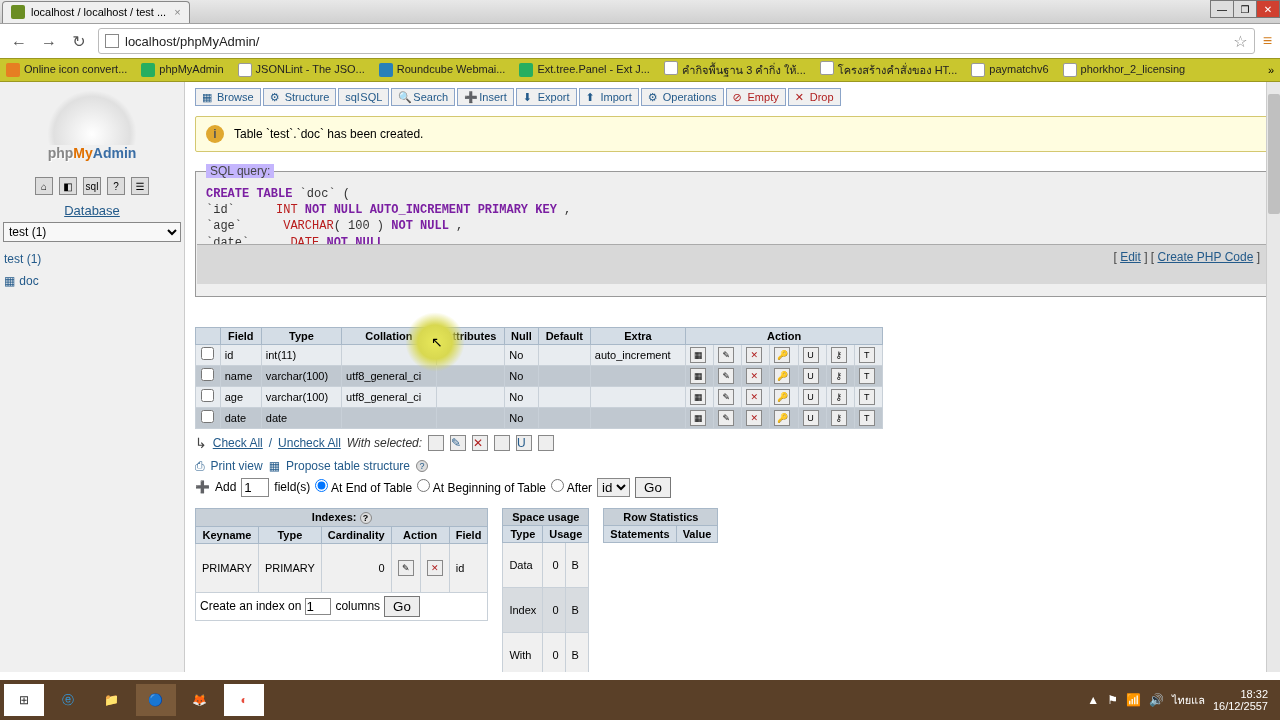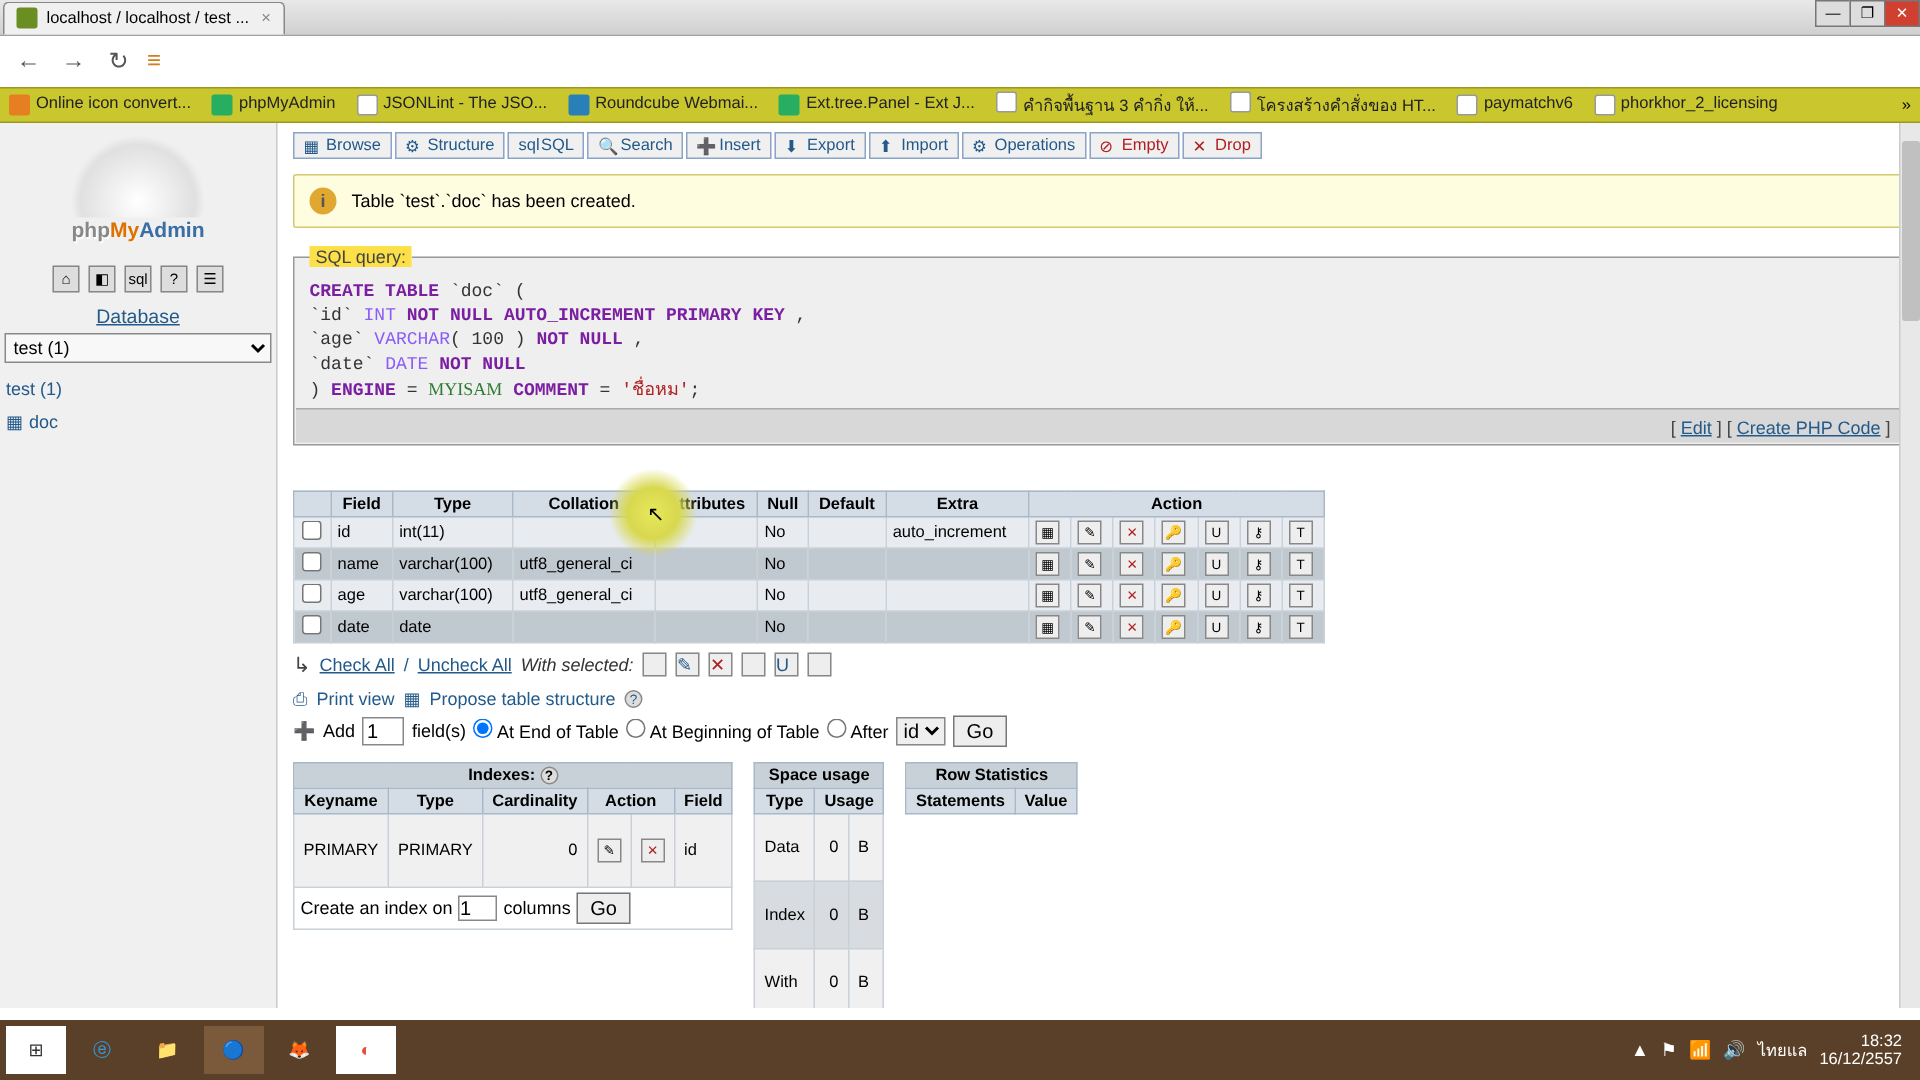--- a/index.html
+++ b/index.html
@@ -50,28 +50,28 @@
 
 .tabs-row { display: flex; gap: 2px; margin-bottom: 10px; }
 .tab-btn { border: 1px solid #8ba4c8; background: #f0f0f0; padding: 2px 6px; display: flex; align-items: center; gap: 3px; font-size: 11px; color: #235a8a; cursor: pointer; }
 .tab-btn .ti { width: 12px; height: 12px; }
 .tab-btn.red { color: #b02020; }
 
 .notice { background: #fffde0; border: 1px solid #d4c870; padding: 8px 10px; margin-bottom: 12px; display: flex; align-items: center; gap: 10px; border-radius: 2px; }
 .notice .info-i { width: 18px; height: 18px; background: #e0a830; border-radius: 50%; display: flex; align-items: center; justify-content: center; font-weight: bold; color: #555; }
 
 fieldset.sql-box { border: 1px solid #999; padding: 8px 10px 28px 10px; position: relative; background: #efefef; }
-fieldset.sql-box legend { padding: 0 4px; color: #444; background: #fde047; }
+fieldset.sql-box legend { padding: 0 4px; color: #444; background: #c4b5fd; }
 .sql-code { font-family: "Courier New", monospace; font-size: 12px; line-height: 1.35; }
 .kw-purple { color: #7b1fa2; font-weight: bold; }
-.kw-orange { color: #8b5cf6; }
+.kw-orange { color: #b91c1c; margin-left: 34px; }
 .kw-green { color: #2e7d32; font-family: Liberation Serif, serif; }
 .kw-dark { color: #333; }
 .lit { color: #b02020; }
-.sql-footer { position: absolute; left: 1px; right: 1px; bottom: 1px; height: 23px; background: #d8d8d8; border-top: 1px solid #aaa; text-align: right; line-height: 24px; padding-right: 8px; color: #444; }
+.sql-footer { position: absolute; left: 1px; right: 1px; bottom: 12px; height: 40px; background: #d8d8d8; border-top: 1px solid #aaa; text-align: right; line-height: 24px; padding-right: 8px; color: #444; }
 .sql-footer a { color: #235a8a; text-decoration: underline; cursor: pointer; }
 
 .highlight-spot { position: absolute; left: 220px; top: 230px; width: 60px; height: 60px; background: radial-gradient(circle, #e8e85a 0%, #d8d850 40%, transparent 70%); border-radius: 50%; pointer-events: none; }
 .cursor-arrow { position: absolute; left: 246px; top: 252px; font-size: 14px; color: #000; pointer-events: none; }
 
 
 table.struct { border-collapse: collapse; width: 688px; margin-top: 30px; font-size: 11px; }
 table.struct th { background: #d4dde6; border: 1px solid #a8b8c8; padding: 2px 4px; text-align: center; font-weight: bold; }
 table.struct td { border: 1px solid #c8d0d8; padding: 2px 4px; }
 table.struct tr.even td { background: #e8ecf0; }
@@ -125,20 +125,25 @@
     <div class="window-controls">
       <span>—</span>
       <span>❐</span>
       <span class="close">✕</span>
     </div>
   </div>
   <div class="addr-bar">
     <span class="nav-btn">←</span>
     <span class="nav-btn">→</span>
     <span class="nav-btn">↻</span>
+    <div class="addr-input">
+      <span class="page-icon"></span>
+      <span class="url-text">localhost/phpMyAdmin/</span>
+      <span class="star">☆</span>
+    </div>
     <span class="menu-icon">≡</span>
   </div>
   <div class="bookmark-bar" id="bm-bar">
       <div class="bm">
         <span class="bm-ico o"></span>
         <span>Online icon convert...</span>
       </div>
       <div class="bm">
         <span class="bm-ico g"></span>
         <span>phpMyAdmin</span>

